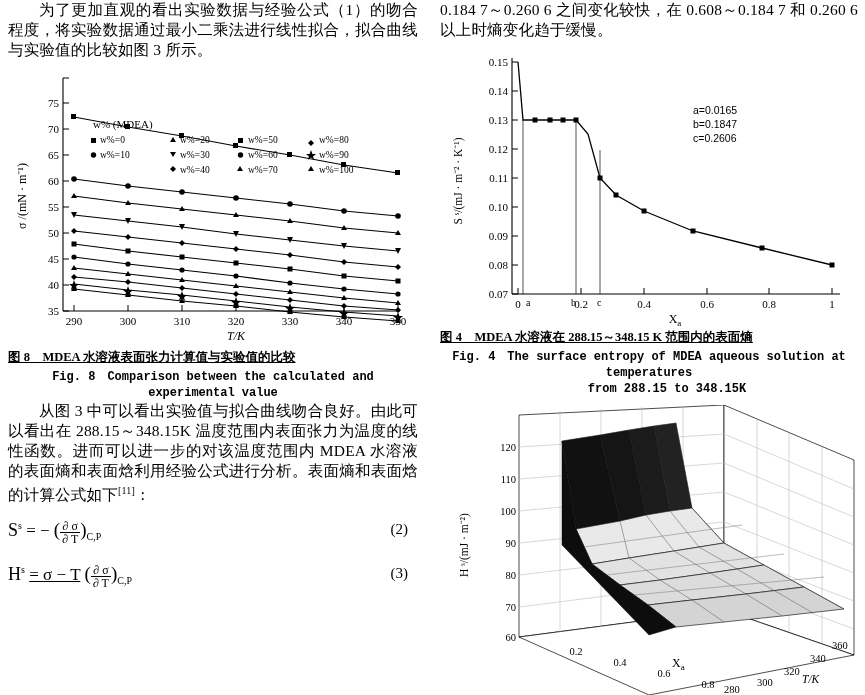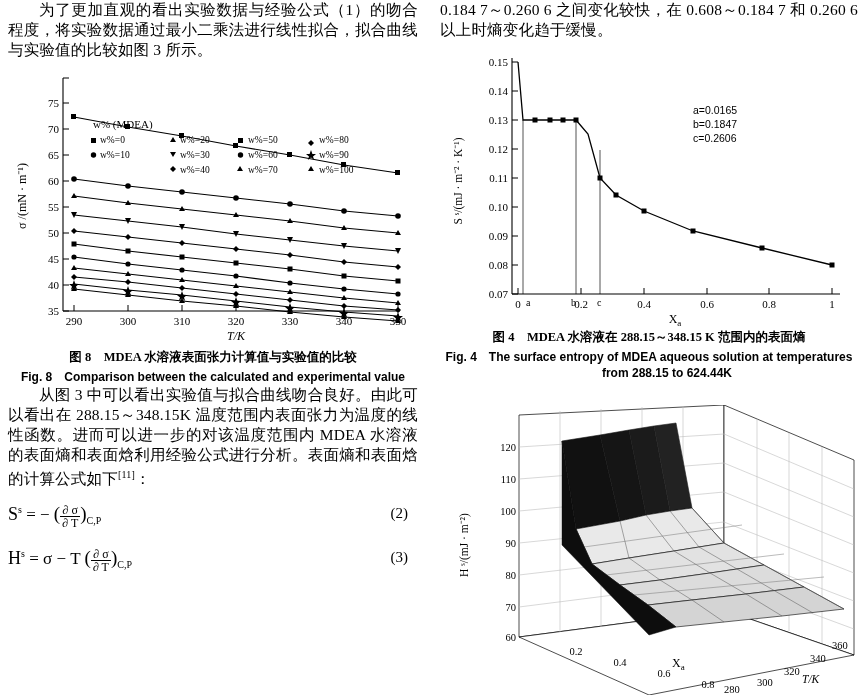--- a/index.html
+++ b/index.html
@@ -18,32 +18,32 @@
   p.body{
     font-size:15.5px;
     line-height:20px;
     text-align:justify;
     margin:0 0 4px 0;
     letter-spacing:0.2px;
   }
   p.indent{text-indent:2em;}
 
   .cap{
-    text-align:center;
     font-size:12.5px;
     line-height:17px;
     font-weight:bold;
     margin:3px 0;
+    text-decoration:underline;
   }
   .cap-en{
     text-align:center;
     font-size:12px;
     line-height:16px;
     font-weight:bold;
-    font-family:Liberation Sans, sans-serif;
+    font-family:Liberation Mono, monospace;
   }
   .formula{
     font-size:17px;
     margin:27px 0 4px 0;
     position:relative;
     height:26px;
   }
   .formula .num{position:absolute;right:10px;top:2px;font-size:15px;}
   .frac{display:inline-block;vertical-align:middle;text-align:center;font-size:12px;line-height:12px;}
   .frac .top{display:block;border-bottom:1px solid #000;padding:0 2px;}
@@ -254,21 +254,21 @@
 
   <div class="formula" style="margin-top:14px;">
     <span style="font-size:18px;">S</span><span class="sup">s</span>
     <span style="font-size:17px;">= −</span>
     <span style="font-size:19px;">(</span><span class="frac"><span class="top">∂ σ</span><span class="bot">∂ T</span></span><span style="font-size:19px;">)</span><span class="sub">C,P</span>
     <span class="num">(2)</span>
   </div>
 
   <div class="formula" style="margin-top:18px;">
     <span style="font-size:18px;">H</span><span class="sup">s</span>
-    <span style="font-size:17px;">= σ − T</span>
+    <span style="font-size:17px;text-decoration:underline;">= σ − T</span>
     <span style="font-size:19px;">(</span><span class="frac"><span class="top">∂ σ</span><span class="bot">∂ T</span></span><span style="font-size:19px;">)</span><span class="sub">C,P</span>
     <span class="num">(3)</span>
   </div>
 </div>
 
 <div class="col col-right">
 
   <p class="body">0.184 7～0.260 6 之间变化较快，在 0.608～0.184 7 和 0.260 6 以上时熵变化趋于缓慢。</p>
 
   <div class="fig" style="margin-top:6px;">
@@ -348,21 +348,21 @@
       <g font-family="Liberation Sans, sans-serif" font-size="10.5" fill="#000">
         <text x="253" y="68">a=0.0165</text>
         <text x="253" y="82">b=0.1847</text>
         <text x="253" y="96">c=0.2606</text>
       </g>
     </svg>
   </div>
 
   <div class="cap">图 4　MDEA 水溶液在 288.15～348.15 K 范围内的表面熵</div>
   <div class="cap-en">Fig. 4　The surface entropy of MDEA aqueous solution at temperatures</div>
-  <div class="cap-en" style="text-indent:3em;">from 288.15 to 624.44K</div>
+  <div class="cap-en" style="text-indent:3em;">from 288.15 to 348.15K</div>
 </div>
 
 <div style="position:absolute;left:424px;top:405px;width:438px;height:290px;">
   <svg width="438" height="290" viewBox="0 0 438 290">
 
     <polygon points="95,10 300,0 300,205 95,232" fill="#fff" stroke="#000" stroke-width="0.7"></polygon>
     <polygon points="300,0 430,55 430,250 300,205" fill="#fff" stroke="#000" stroke-width="0.7"></polygon>
     <polygon points="95,232 300,205 430,250 225,290" fill="#fff" stroke="#000" stroke-width="0.7"></polygon>
 
     <g stroke="#bdbdbd" stroke-width="0.6" fill="none">

